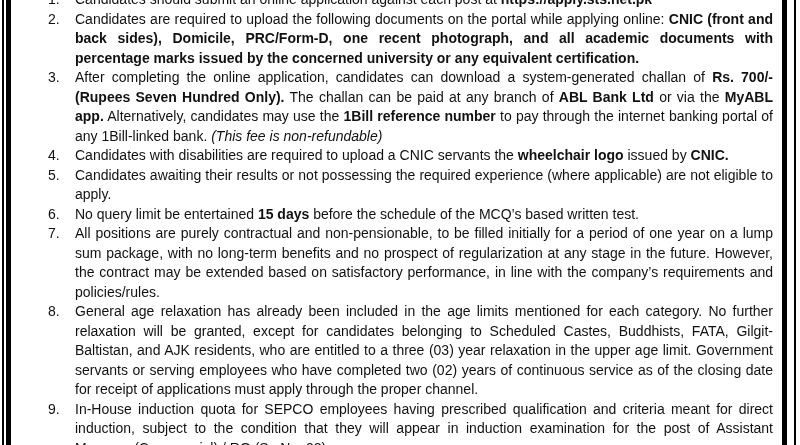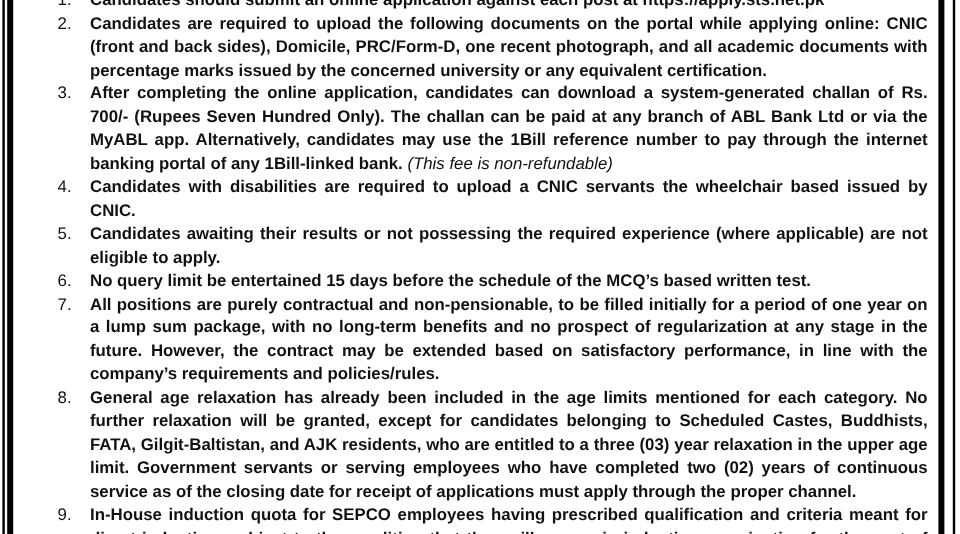--- a/index.html
+++ b/index.html
@@ -41,21 +41,21 @@
   .num {
     flex: none;
     margin-left: 37px;
     width: 27px;
     text-align: left;
   }
   .body {
     flex: 1 1 auto;
     text-align: justify;
   }
-  .seg-normal { font-weight: bold; }
+  .seg-normal { font-weight: normal; }
   .seg-bold   { font-weight: bold; }
   .seg-bolditalic { font-weight: normal; font-style: italic; }
 </style>
 </head>
 <body>
 
 <div class="page">
   <div class="bline l-thin"></div>
   <div class="bline l-thick"></div>
   <div class="bline r-thick"></div>
@@ -68,21 +68,21 @@
       <div class="item">
         <span class="num">2.</span>
         <div class="body"><span class="seg-normal">Candidates are required to upload the following documents on the portal while applying online: </span><span class="seg-bold">CNIC (front and back sides), Domicile, PRC/Form-D, one recent photograph, and all academic documents with percentage marks issued by the concerned university or any equivalent certification.</span></div>
       </div>
       <div class="item">
         <span class="num">3.</span>
         <div class="body"><span class="seg-normal">After completing the online application, candidates can download a system-generated challan of </span><span class="seg-bold">Rs. 700/- (Rupees Seven Hundred Only).</span><span class="seg-normal"> The challan can be paid at any branch of </span><span class="seg-bold">ABL Bank Ltd</span><span class="seg-normal"> or via the </span><span class="seg-bold">MyABL app.</span><span class="seg-normal"> Alternatively, candidates may use the </span><span class="seg-bold">1Bill reference number</span><span class="seg-normal"> to pay through the internet banking portal of any 1Bill-linked bank. </span><span class="seg-bolditalic">(This fee is non-refundable)</span></div>
       </div>
       <div class="item">
         <span class="num">4.</span>
-        <div class="body"><span class="seg-normal">Candidates with disabilities are required to upload a CNIC servants the </span><span class="seg-bold">wheelchair based</span><span class="seg-normal"> issued by </span><span class="seg-bold">CNIC.</span></div>
+        <div class="body"><span class="seg-normal">Candidates with disabilities are required to upload a CNIC servants the </span><span class="seg-bold">wheelchair logo</span><span class="seg-normal"> issued by </span><span class="seg-bold">CNIC.</span></div>
       </div>
       <div class="item">
         <span class="num">5.</span>
         <div class="body"><span class="seg-normal">Candidates awaiting their results or not possessing the required experience (where applicable) are not eligible to apply.</span></div>
       </div>
       <div class="item">
         <span class="num">6.</span>
         <div class="body"><span class="seg-normal">No query limit be entertained </span><span class="seg-bold">15 days</span><span class="seg-normal"> before the schedule of the MCQ’s based written test.</span></div>
       </div>
       <div class="item">

